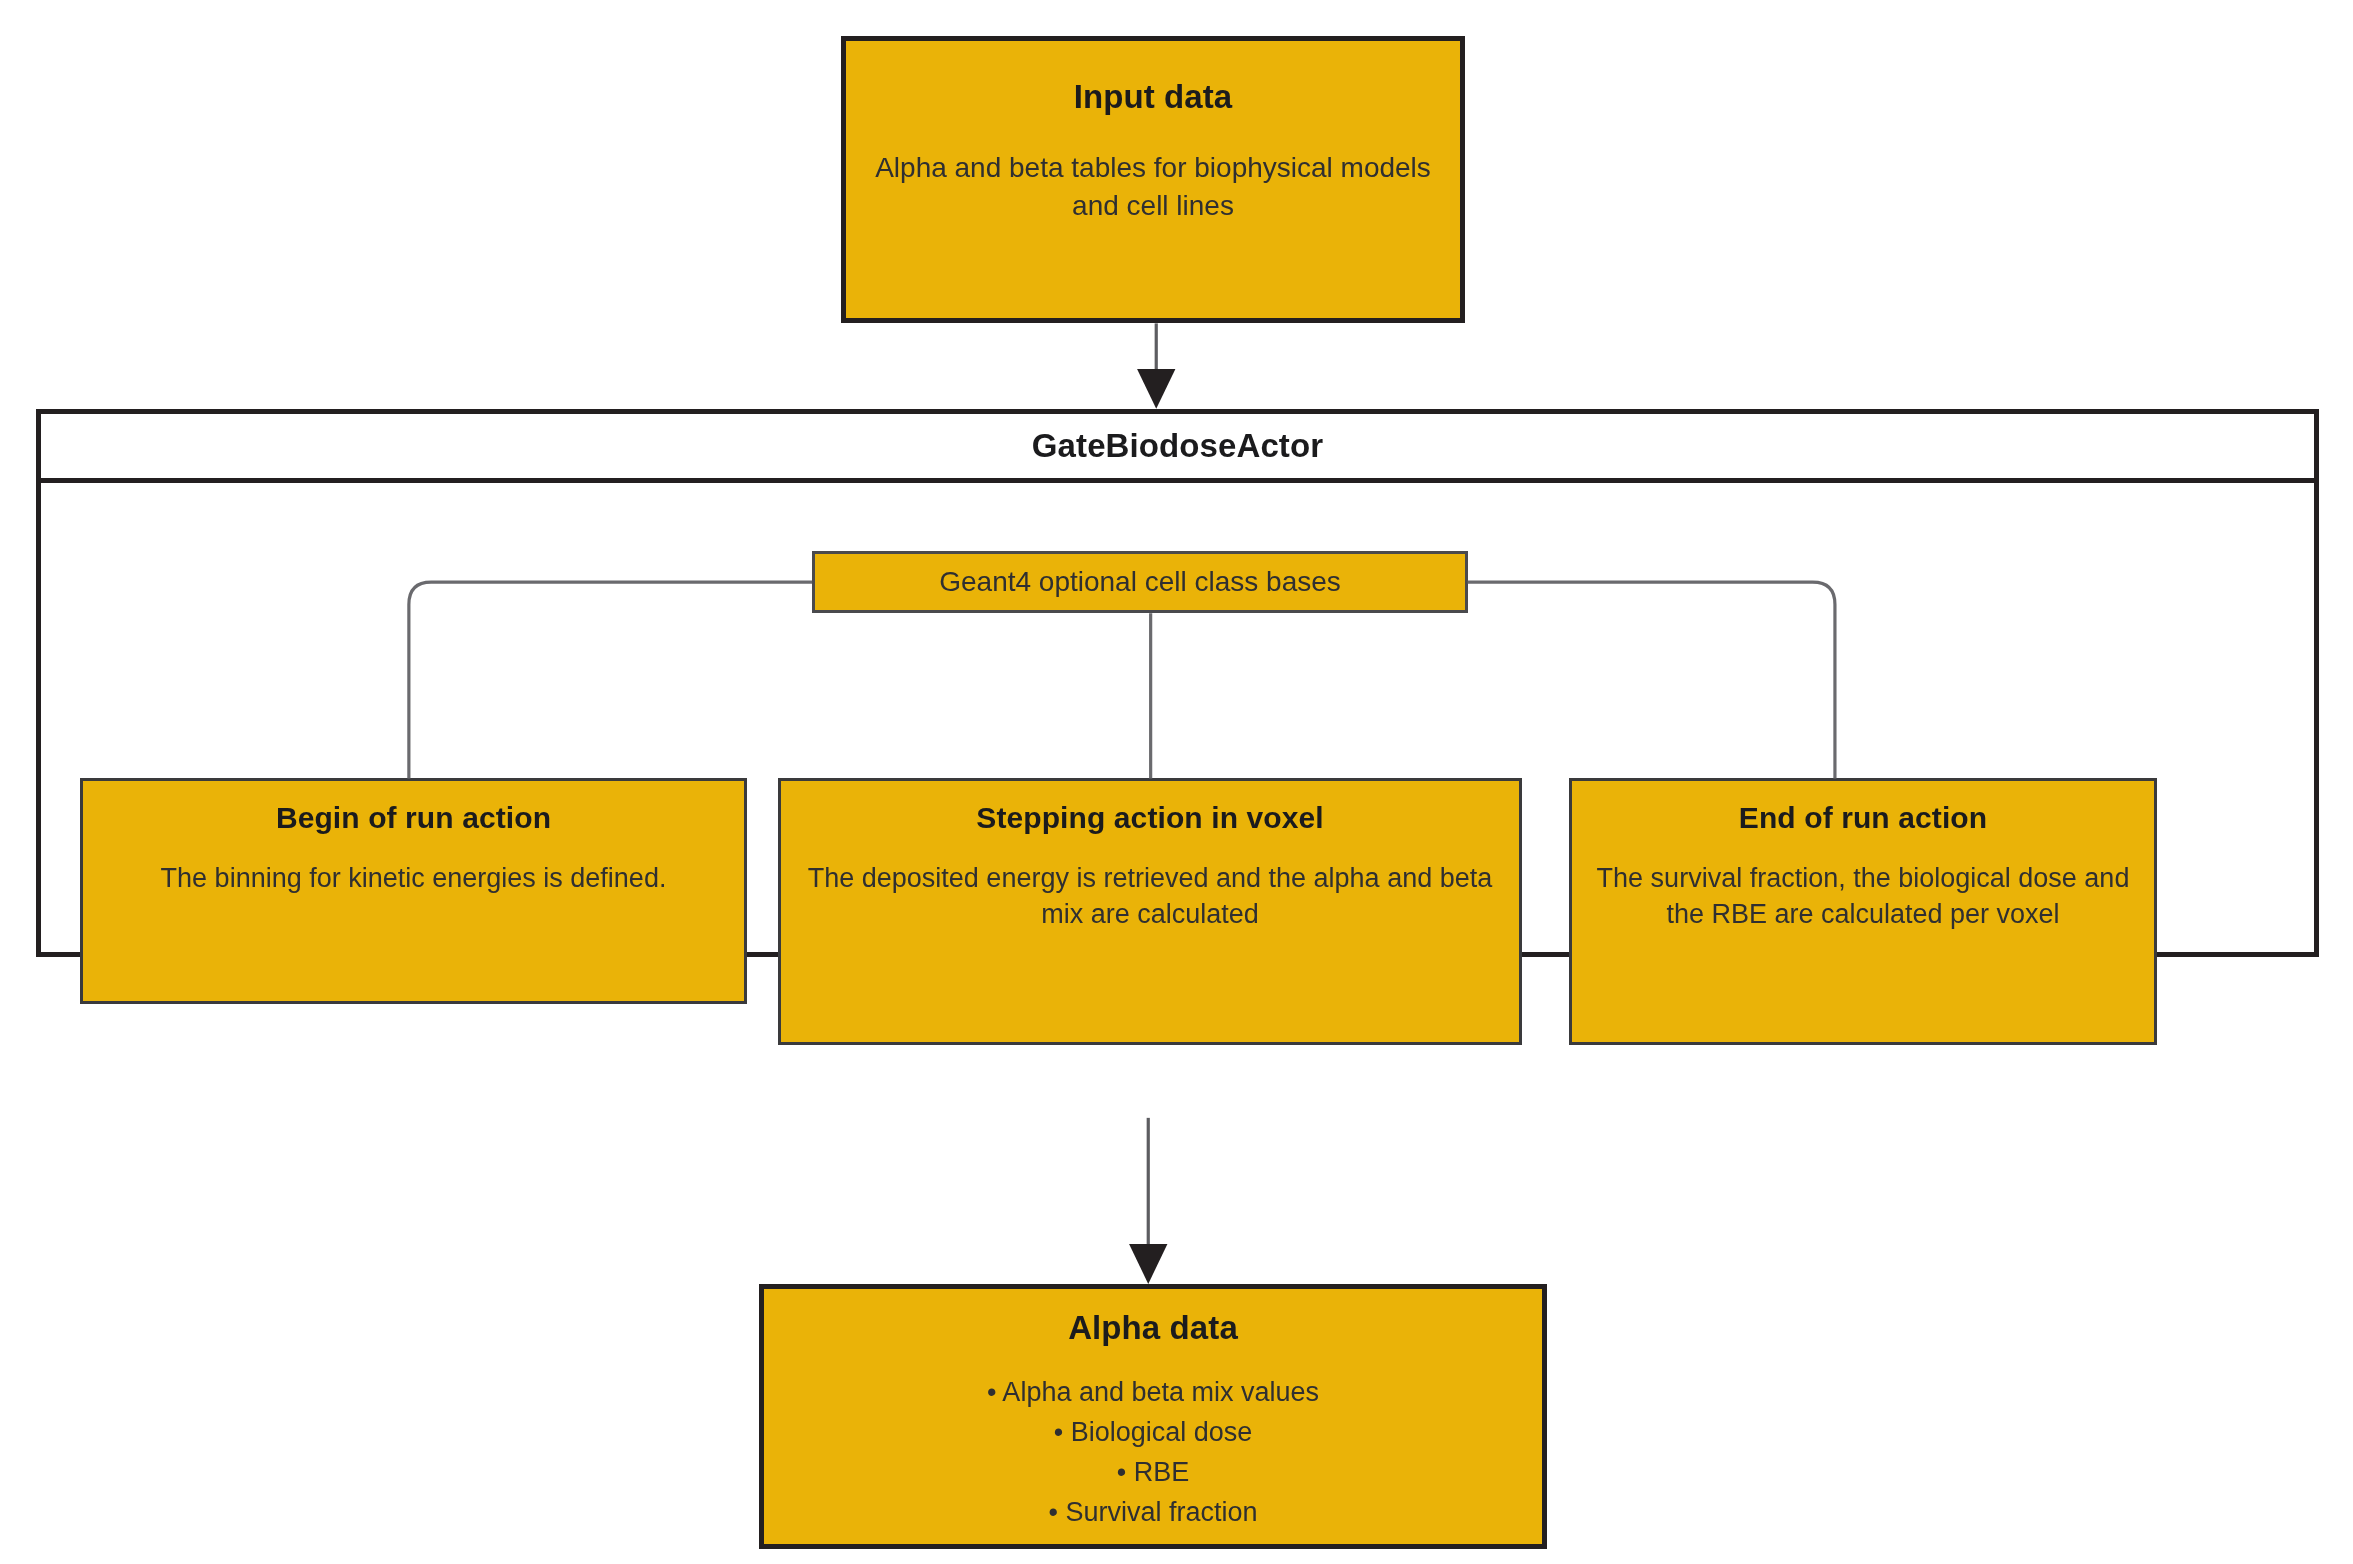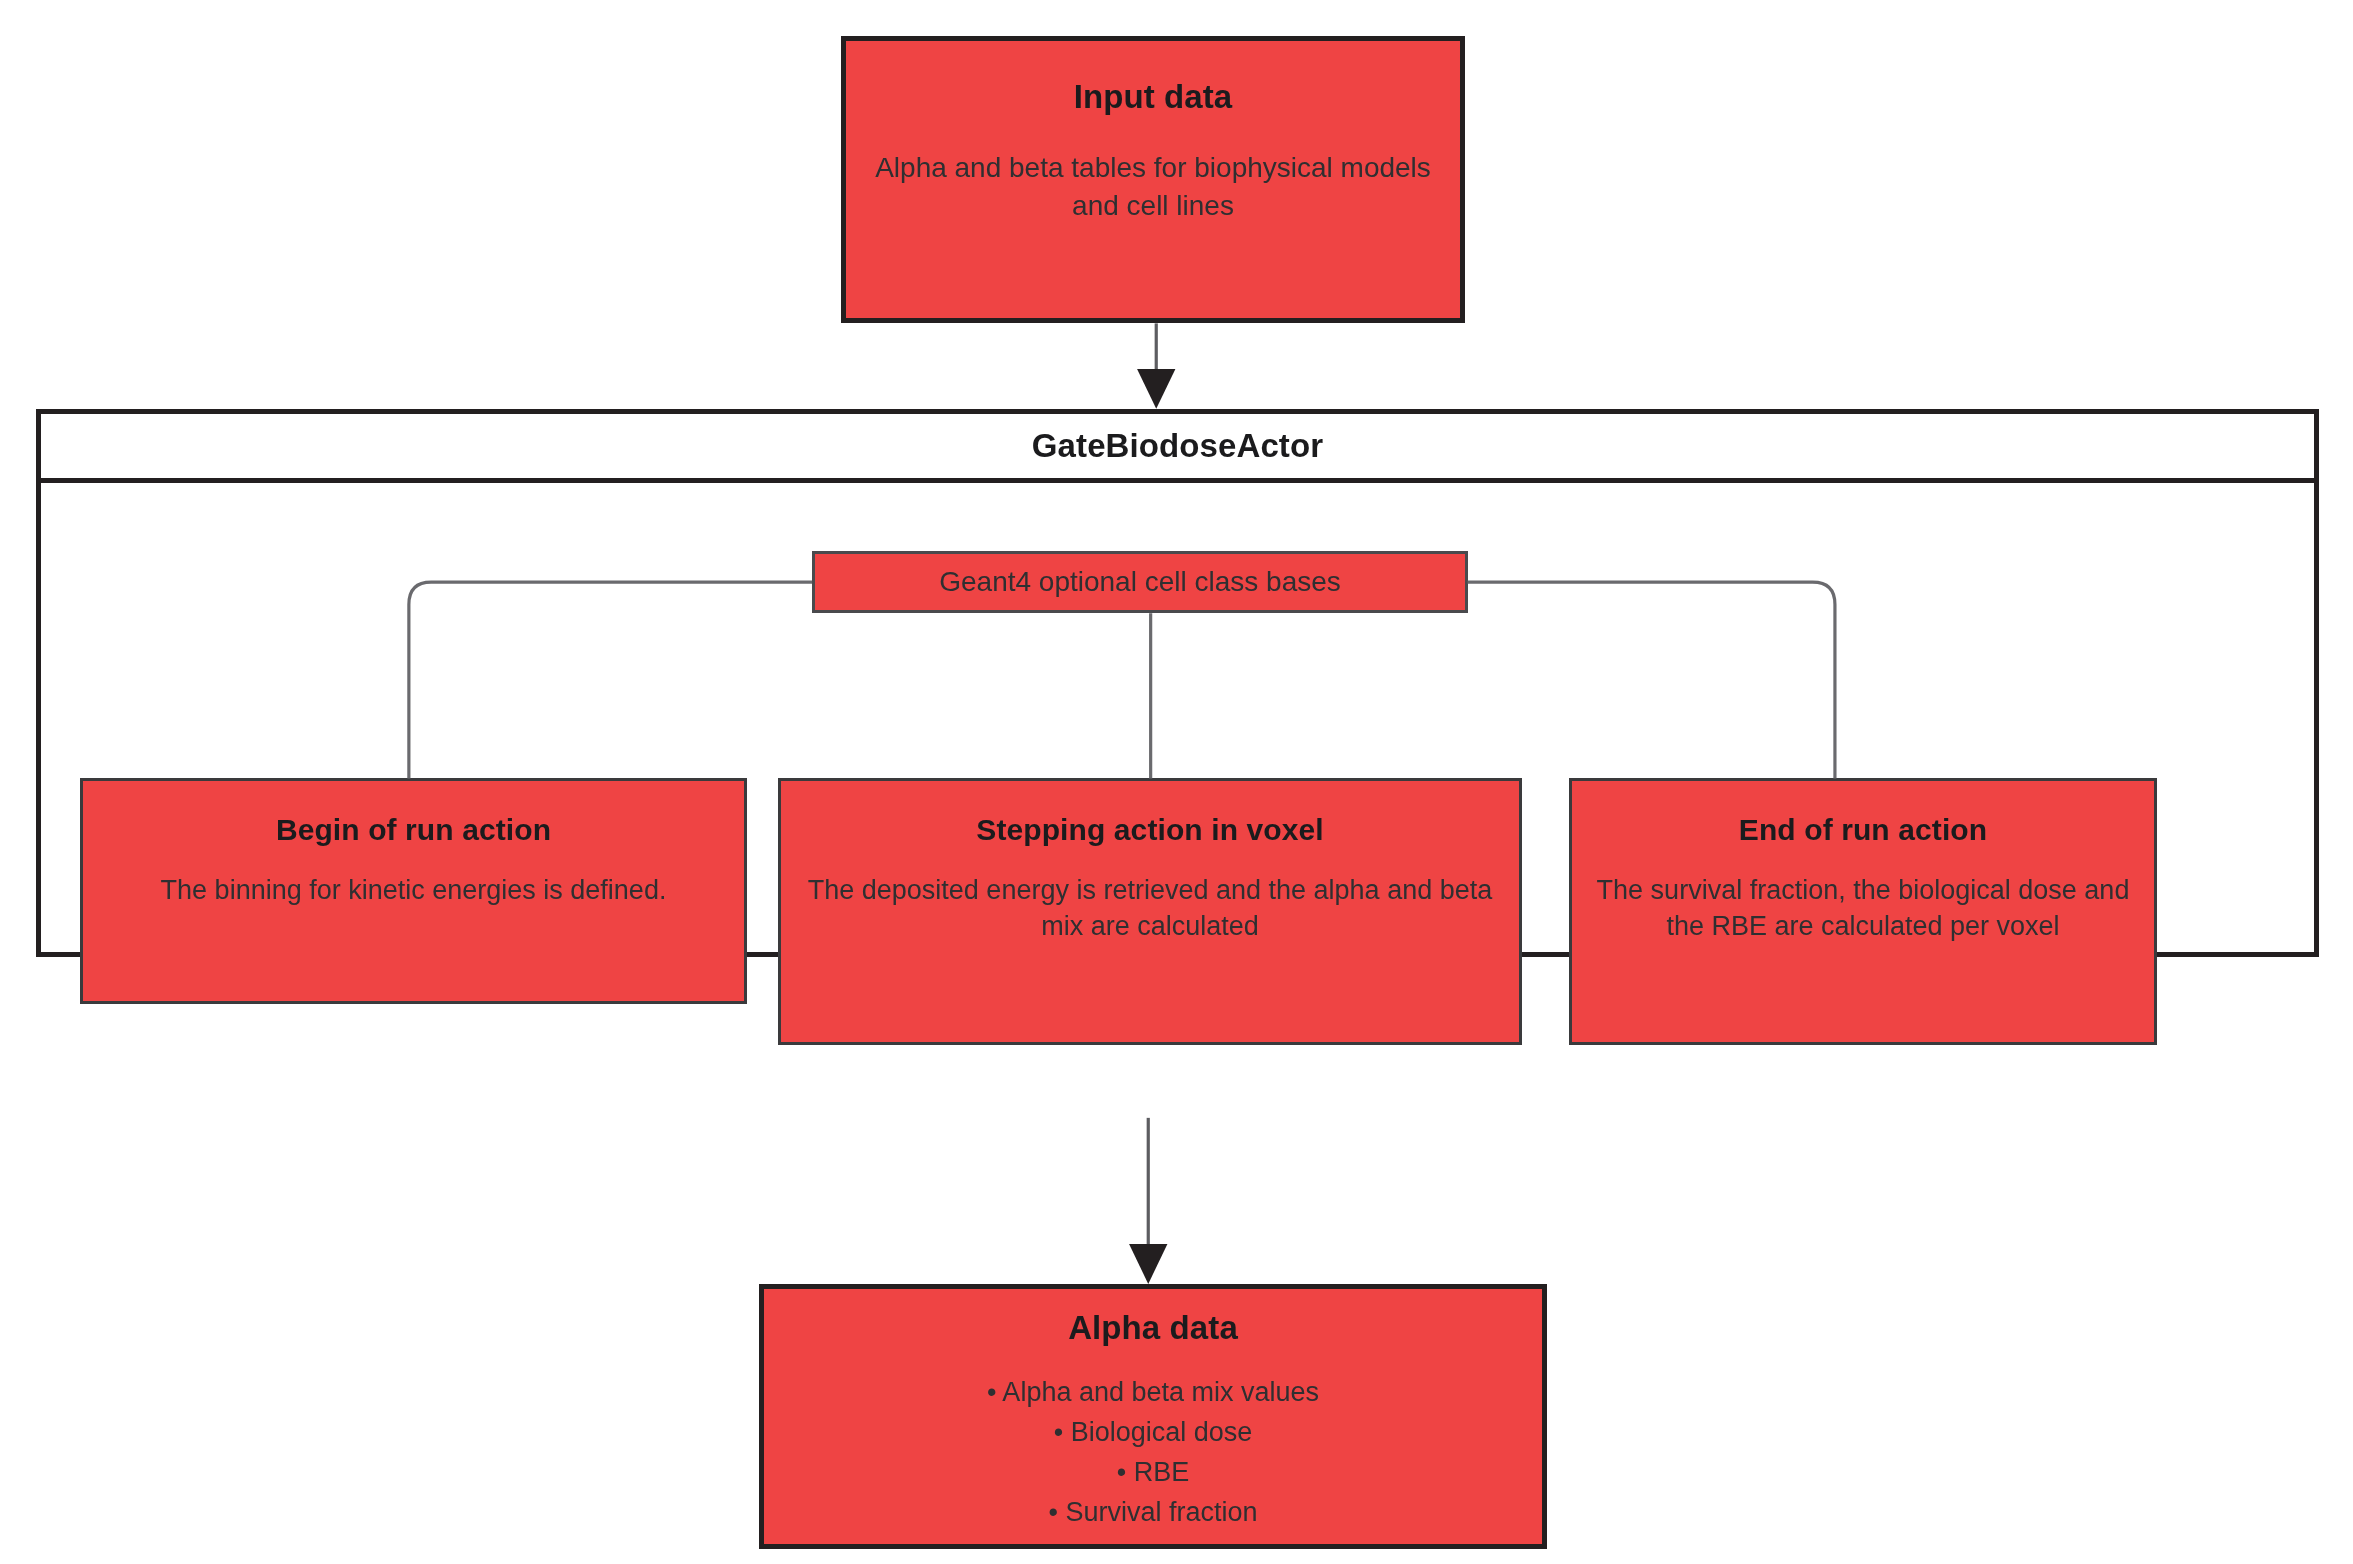--- a/index.html
+++ b/index.html
@@ -14,21 +14,21 @@
   #canvas {
     position: relative;
     width: 2354px;
     height: 1565px;
     background: #ffffff;
     overflow: hidden;
   }
   .node {
     position: absolute;
     box-sizing: border-box;
-    background: #ef4444;
+    background: #eab308;
     text-align: center;
   }
   .node-thick {
     border: 5.6px solid #231f20;
   }
   .node-medium {
     border: 3.2px solid #3a3a3c;
   }
   .node-thin {
     border: 3.2px solid #4a4a4d;
@@ -91,21 +91,21 @@
   }
   #geant4-node .body-text { font-size: 28px; }
 
   
   #begin-run-node { left: 80px; top: 778px; width: 667px; height: 226px; }
   #stepping-node  { left: 778px; top: 778px; width: 744px; height: 267px; }
   #end-run-node   { left: 1569px; top: 778px; width: 588px; height: 267px; }
 
   .action-node .title {
     font-size: 30px;
-    margin-top: 32px;
+    margin-top: 20px;
     line-height: 1.1;
   }
   .action-node .body-text {
     font-size: 27px;
     line-height: 1.35;
     margin-top: 25.5px;
     padding: 0 14.4px;
   }
 
   

